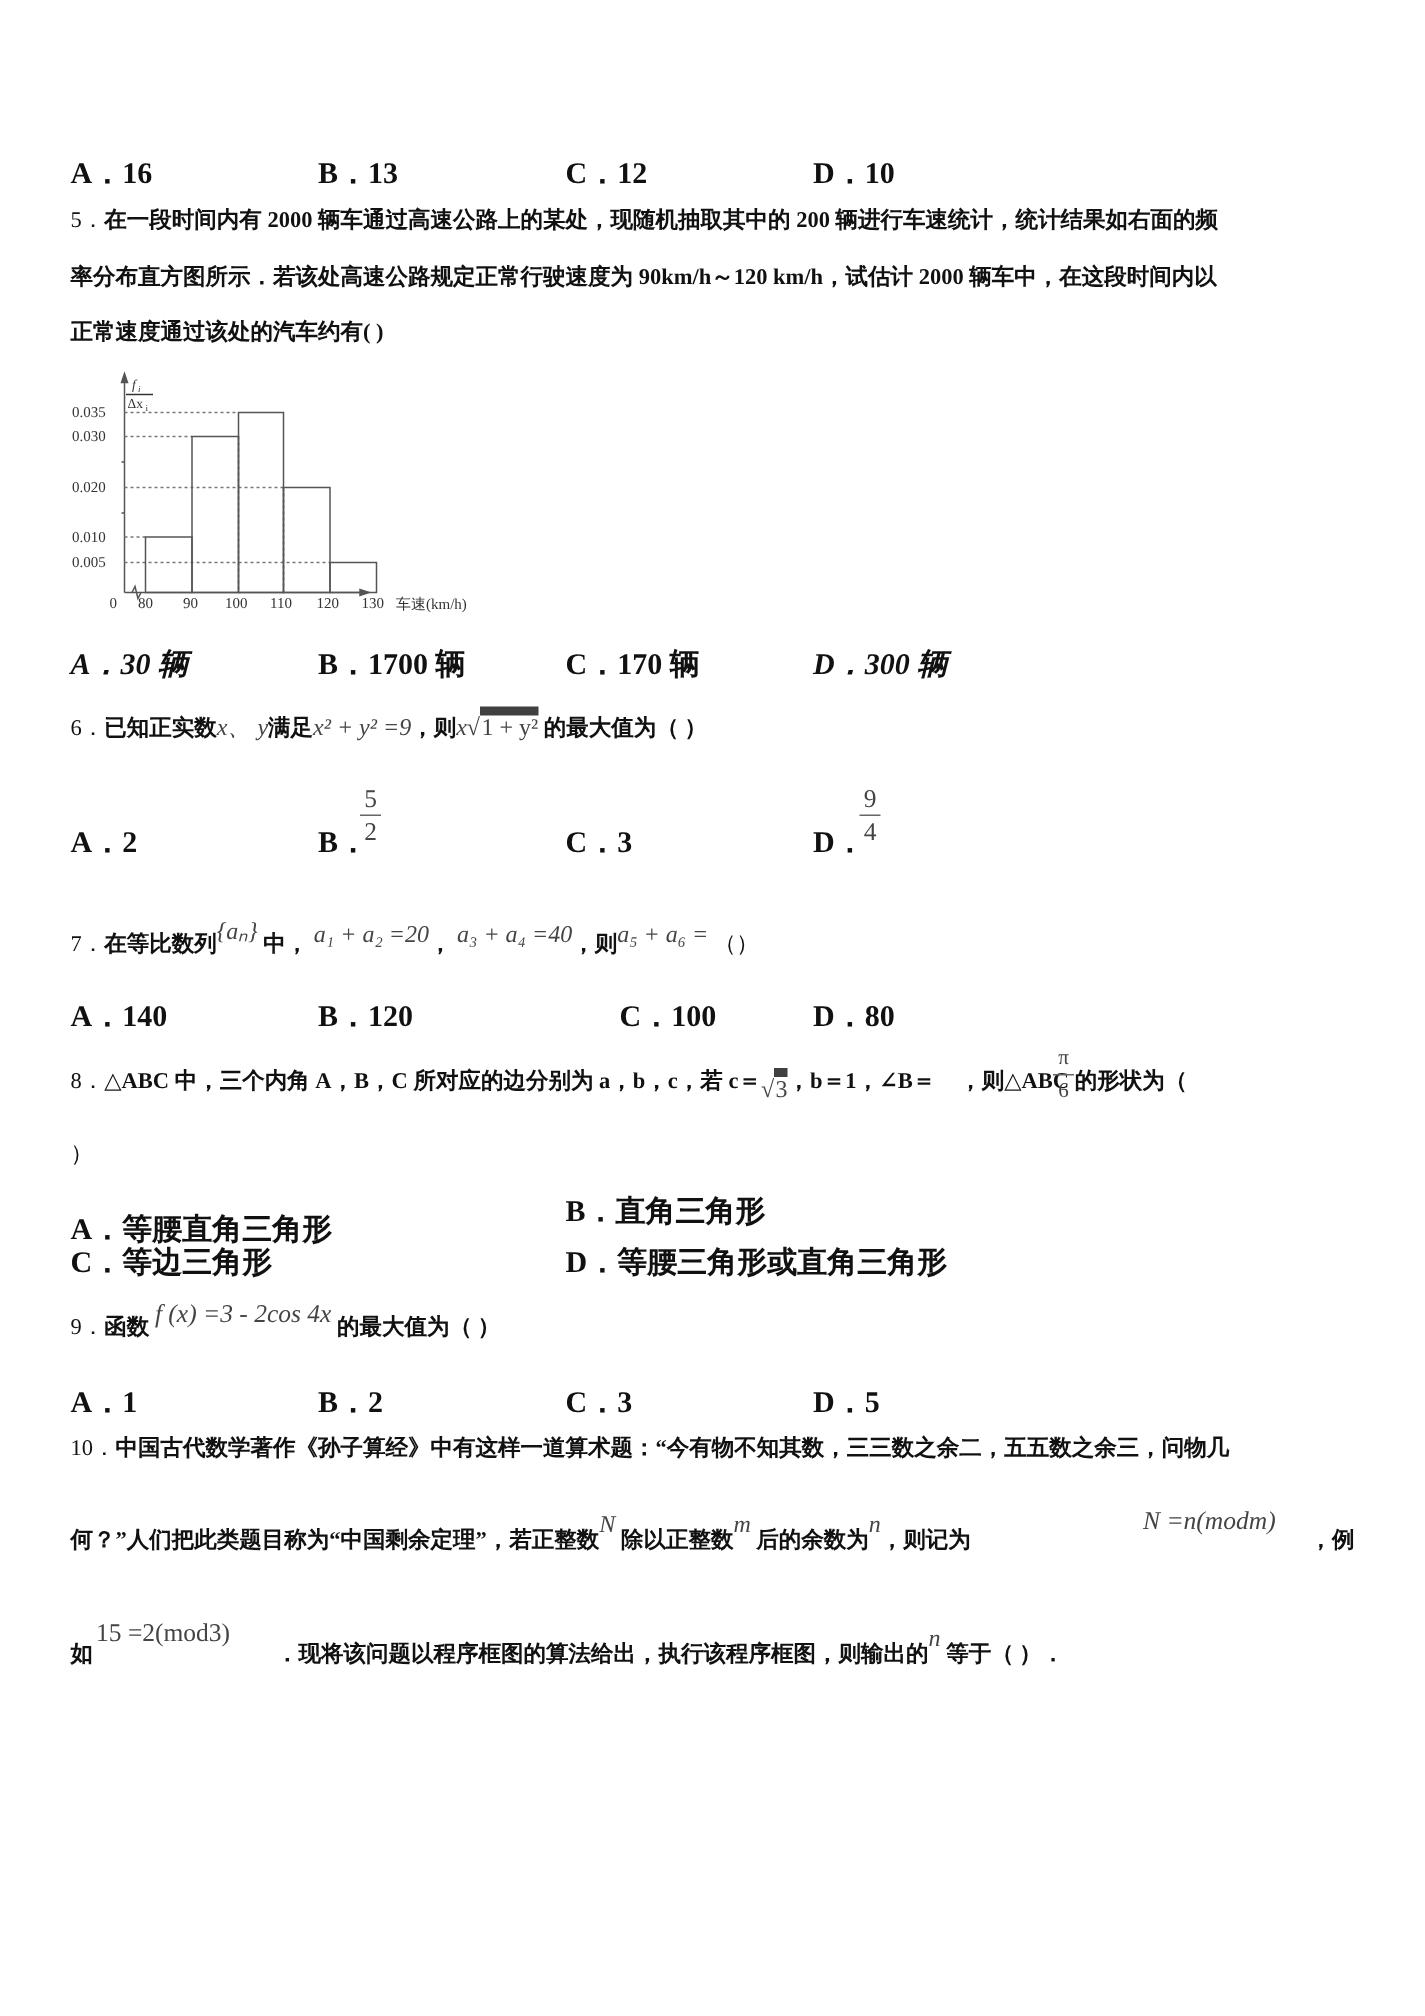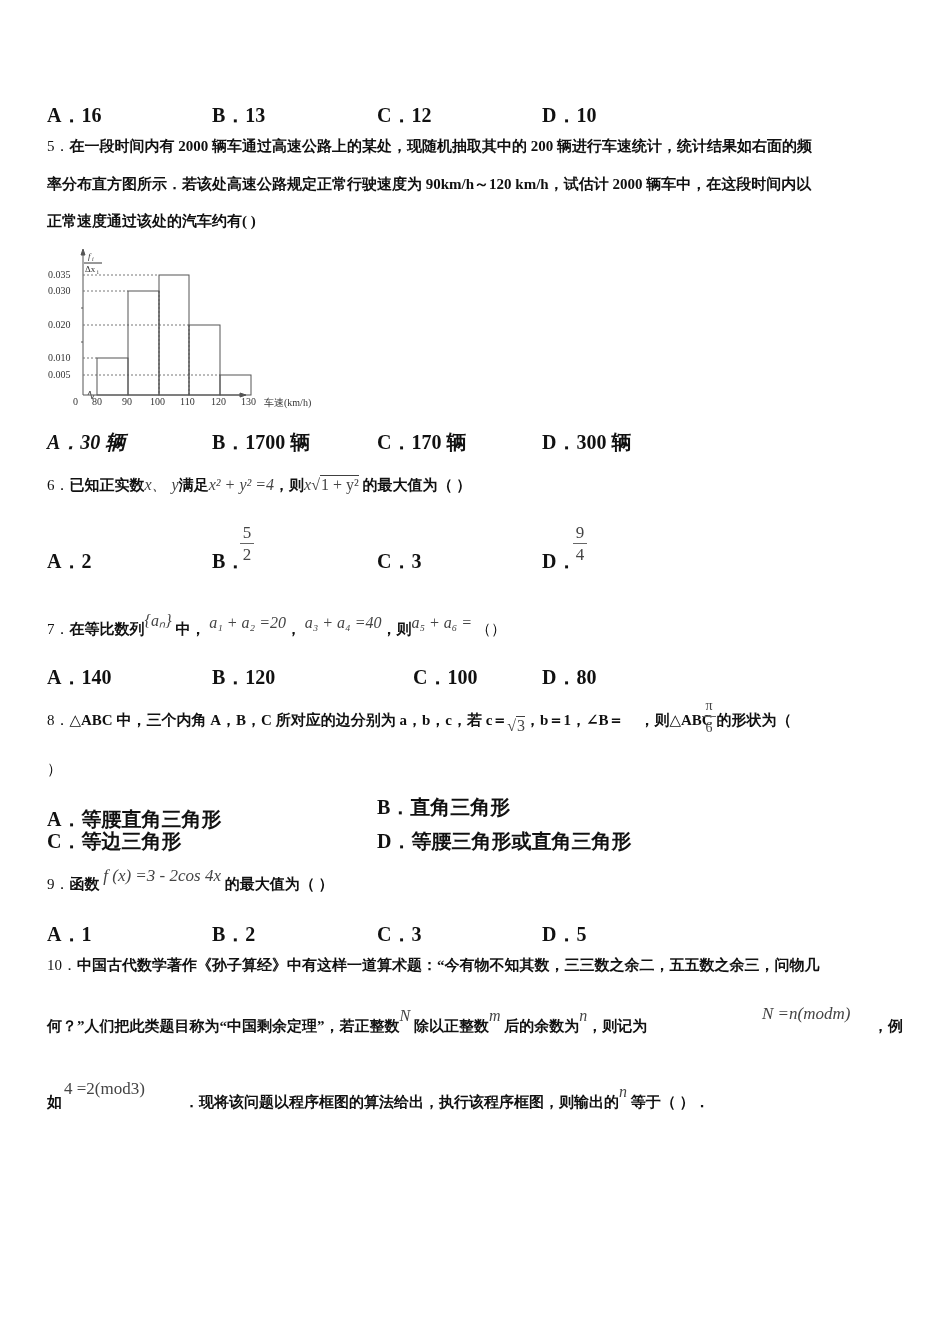--- a/index.html
+++ b/index.html
@@ -7,21 +7,21 @@
          font-family:"Liberation Serif", "DejaVu Serif", serif; color:#111; }
   .abs { position:absolute; }
   .line { position:absolute; left:47px; font-size:15px; font-weight:bold; white-space:nowrap; }
   .qnum { font-weight:normal; }
   .opt { position:absolute; font-size:20px; font-weight:bold; white-space:nowrap; }
   .math { font-family:"Liberation Serif", serif; font-style:normal; font-weight:normal; color:#444; font-size:16px; }
   .mi { font-style:italic; }
   .frac { position:absolute; font-family:"Liberation Serif", serif; font-weight:normal; color:#444; font-size:17px; text-align:center; width:14px; }
   .frac .num { display:block; border-bottom:1px solid #666; line-height:20px; }
   .frac .den { display:block; line-height:22px; }
-  .sqrt { border-top:1px solid #404040; padding-left:1px; }
+  .sqrt { border-top:6px solid #404040; padding-left:1px; }
   svg text { font-family:"Liberation Serif", serif; }
 </style>
 </head>
 <body>
 
 <div class="opt" style="left:47px;top:102px;"><span>A．</span><span>16</span></div>
 <div class="opt" style="left:212px;top:102px;text-align:right;"><span>B．</span><span>13</span></div>
 <div class="opt" style="left:377px;top:102px;"><span>C．</span><span>12</span></div>
 <div class="opt" style="left:542px;top:102px;"><span>D．</span><span>10</span></div>
 
@@ -77,24 +77,24 @@
     <text x="62" y="16" font-size="6" font-style="italic">i</text>
     <line x1="54" y1="18" x2="72" y2="18" stroke="#333"></line>
     <text x="55" y="27" font-size="9">Δx</text>
     <text x="67" y="29" font-size="6">i</text>
   </g>
 </svg>
 
 <div class="opt" style="left:47px;top:429px;font-style:italic;"><span>A．</span><span>30 辆</span></div>
 <div class="opt" style="left:212px;top:429px;"><span>B．</span><span>1700 辆</span></div>
 <div class="opt" style="left:377px;top:429px;"><span>C．</span><span>170 辆</span></div>
-<div class="opt" style="left:542px;top:429px;"><span>D．</span><span>300 辆</span></div>
+<div class="opt" style="left:542px;top:429px;font-style:italic;"><span>D．</span><span>300 辆</span></div>
 
 <div class="line" style="top:475px;">
-  <span class="qnum">6．</span><span>已知正实数</span><span class="math mi">x、 y</span><span>满足</span><span class="math mi">x² + y² =4</span><span>，则</span><span class="math mi">x</span><span class="math">√</span><span class="math sqrt">1 + y²</span> <span>的最大值为（    ）</span>
+  <span class="qnum">6．</span><span>已知正实数</span><span class="math mi">x、 y</span><span>满足</span><span class="math mi">x² + y² =9</span><span>，则</span><span class="math mi">x</span><span class="math">√</span><span class="math sqrt">1 + y²</span> <span>的最大值为（    ）</span>
 </div>
 
 <div class="opt" style="left:47px;top:548px;"><span>A．</span><span>2</span></div>
 <div class="opt" style="left:212px;top:548px;"><span>B．</span></div>
 <div class="frac" style="left:240px;top:523px;">
     <span class="num">5</span>
     <span class="den">2</span>
   </div>
 <div class="opt" style="left:377px;top:548px;"><span>C．</span><span>3</span></div>
 <div class="opt" style="left:542px;top:548px;"><span>D．</span></div>
@@ -138,13 +138,13 @@
 <div class="line" style="top:956px;"><span class="qnum">10．</span><span>中国古代数学著作《孙子算经》中有这样一道算术题：“今有物不知其数，三三数之余二，五五数之余三，问物几</span></div>
 <div class="line" style="top:1017px;">
   <span>何？”人们把此类题目称为“中国剩余定理”，若正整数</span><span class="math mi" style="position:relative;top:-10px;">N</span> <span>除以正整数</span><span class="math mi" style="position:relative;top:-10px;">m</span> <span>后的余数为</span><span class="math mi" style="position:relative;top:-10px;">n</span><span>，则记为</span>
 </div>
 <div class="abs math mi" style="left:762px;top:1004px;font-size:17px;">N =n(modm)</div>
 <div class="abs" style="left:873px;top:1017px;font-size:15px;font-weight:bold;">，例</div>
 
 <div class="line" style="top:1093px;">
   <span>如</span><span style="display:inline-block;width:122px;"></span><span>．现将该问题以程序框图的算法给出，执行该程序框图，则输出的</span><span class="math mi" style="position:relative;top:-10px;">n</span> <span>等于（   ）．</span>
 </div>
-<div class="abs math" style="left:64px;top:1079px;font-size:17px;">4 =2(mod3)</div>
+<div class="abs math" style="left:64px;top:1079px;font-size:17px;">15 =2(mod3)</div>
 
 </body></html>

